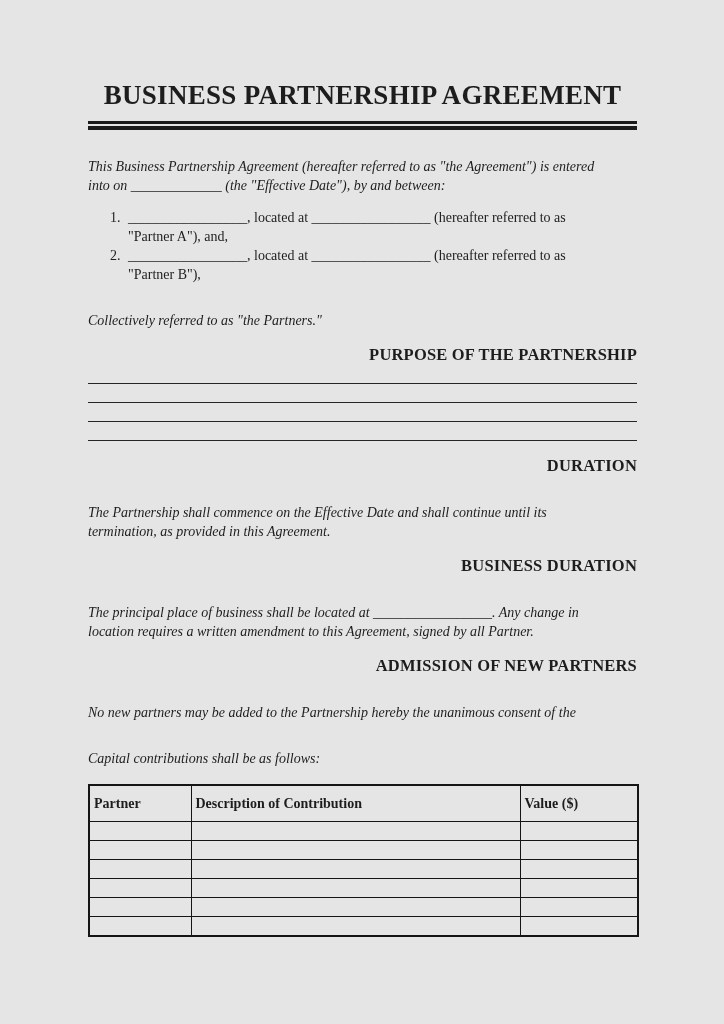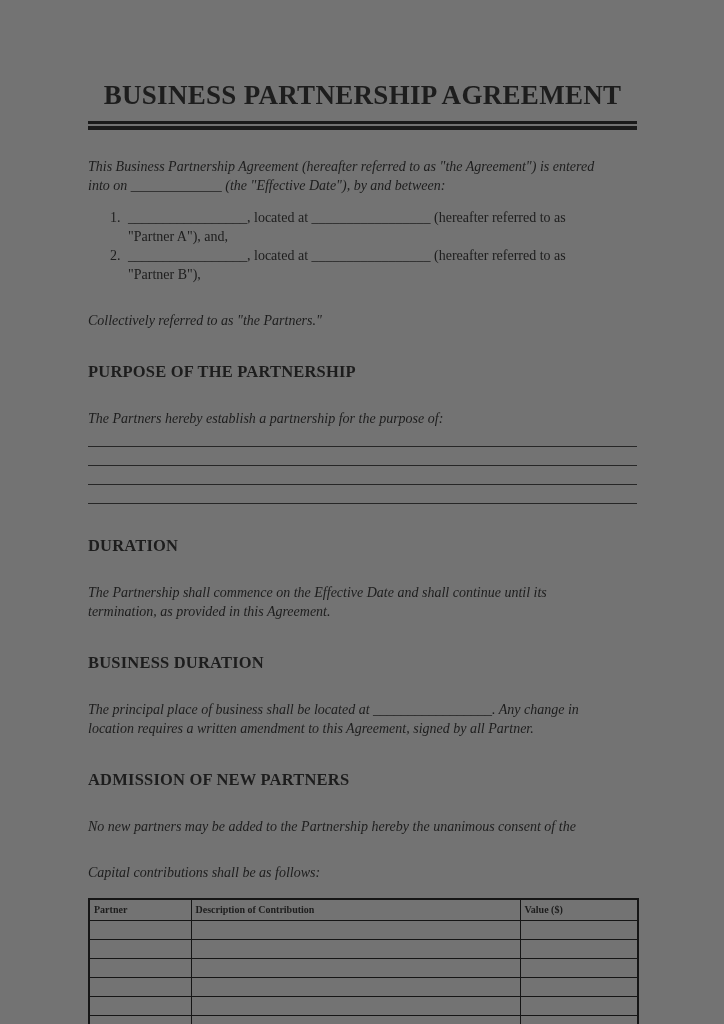--- a/index.html
+++ b/index.html
@@ -6,21 +6,21 @@
   * { box-sizing: border-box; margin: 0; padding: 0; }
   html, body { background: #ffffff; }
   body {
     width: 724px; height: 1024px;
     font-family: "Liberation Serif", "DejaVu Serif", serif;
     color: #1d1d1d;
     -webkit-font-smoothing: antialiased;
   }
   .page {
     width: 724px; height: 1024px;
-    background: #737373;
+    background: #e5e5e5;
     padding: 82px 87px 0 88px;
     overflow: hidden;
     font-size: 14px;
     line-height: 19px;
   }
   .title {
     font-size: 27px;
     line-height: 27px;
     font-weight: bold;
     text-align: center;
@@ -29,46 +29,47 @@
   }
   .title-rule {
     margin-top: 12px;
     height: 9px;
     border-top: 3px solid #1b1b1b;
     border-bottom: 4px solid #1b1b1b;
   }
   .para { margin-top: 27px; font-style: italic; }
   .ln { display: block; }
   .h2 {
-    margin-top: 32px;
+    margin-top: 15px;
     font-size: 16.5px;
     line-height: 20px;
     font-weight: bold;
     letter-spacing: 0.2px;
+    text-align: right;
   }
   .parties { margin-top: 13px; padding-left: 22px; }
   .party { display: flex; }
   .party-num { flex: 0 0 18px; width: 18px; }
   .party-text { flex: 1 1 auto; }
   .write-lines { margin-top: 0; }
   .write-line {
     height: 19px;
     border-bottom: 1.5px solid #262626;
   }
   .contrib-table {
     margin-top: 16px;
     width: 549px;
     border-collapse: collapse;
     table-layout: fixed;
     border: 2px solid #151515;
   }
   .contrib-table th, .contrib-table td {
     border: 1.5px solid #151515;
-    padding: 0 4px;
-    font-size: 10px;
+    padding: 8px 4px;
+    font-size: 14px;
     vertical-align: middle;
   }
   .contrib-table th {
     height: 21px;
     text-align: left;
     font-weight: bold;
   }
   .contrib-table td { height: 19px; }
 </style>
 </head>
@@ -97,21 +98,20 @@
       <span class="party-text">
         <span class="ln">_________________, located at _________________ (hereafter referred to as</span>
         <span class="ln">"Partner B"),</span>
       </span>
     </div>
   </div>
 
   <p class="para">Collectively referred to as "the Partners."</p>
 
   <h2 class="h2">PURPOSE OF THE PARTNERSHIP</h2>
-  <p class="para">The Partners hereby establish a partnership for the purpose of:</p>
   <div class="write-lines">
       <div class="write-line"></div>
       <div class="write-line"></div>
       <div class="write-line"></div>
       <div class="write-line"></div>
     </div>
 
   <h2 class="h2">DURATION</h2>
   <p class="para">
     <span class="ln">The Partnership shall commence on the Effective Date and shall continue until its</span>

